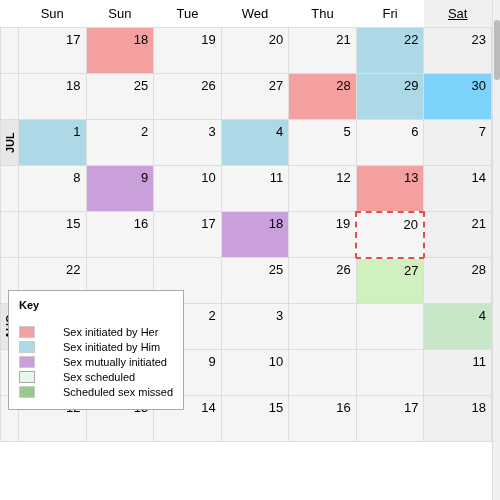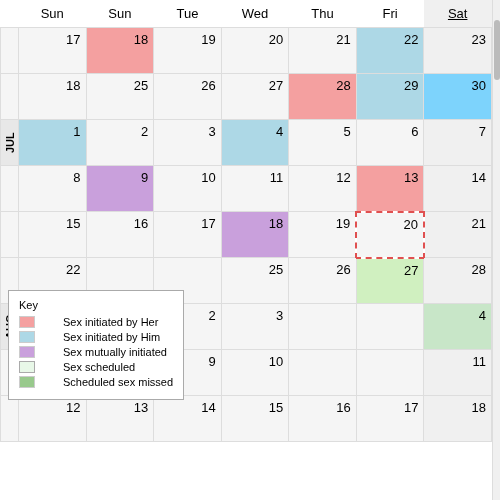--- a/index.html
+++ b/index.html
@@ -80,22 +80,22 @@
       position: absolute;
       left: 8px;
       top: 290px;
       background: white;
       border: 1px solid #aaa;
       padding: 8px 10px;
       z-index: 10;
       font-size: 11px;
     }
     .key-title {
-      font-weight: normal;
-      margin-bottom: 5px;
+      font-weight: bold;
+      margin-bottom: 15px;
     }
     .key-item {
       display: flex;
       align-items: center;
       margin-bottom: 3px;
       gap: 22px;
     }
     .key-color {
       width: 16px;
       height: 12px;

